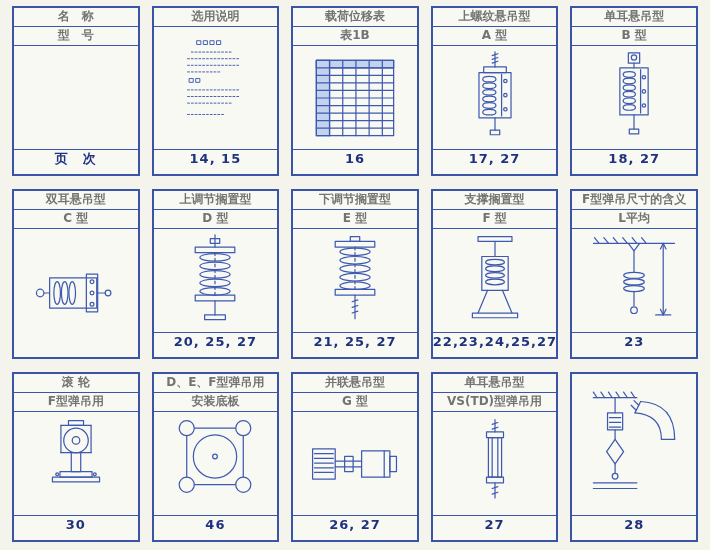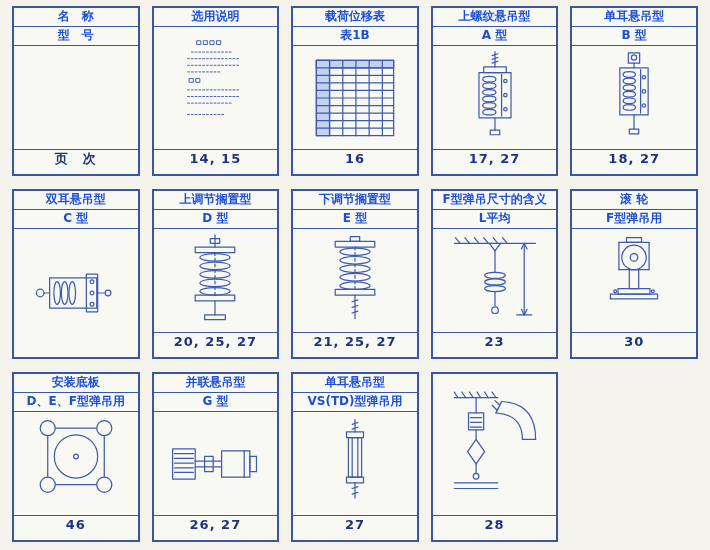--- a/index.html
+++ b/index.html
@@ -27,21 +27,21 @@
   }
   .hdr {
     border-bottom:1.5px solid #3a55a8;
     text-align:center;
     font-size:12px;
     font-weight:bold;
     height:19px;
     line-height:17px;
     white-space:nowrap;
     overflow:hidden;
-    color:#1d4ed8;
+    color:#737373;
   }
   .body {
     flex:1;
     display:flex;
     align-items:center;
     justify-content:center;
     overflow:hidden;
   }
   .ftr {
     border-top:1.5px solid #3a55a8;
@@ -238,20 +238,39 @@
         <rect x="34" y="61" width="42" height="6"></rect>
         <line x1="55" y1="67" x2="55" y2="92"></line>
         <line x1="52" y1="74" x2="58" y2="72"></line>
           <line x1="52" y1="80" x2="58" y2="78"></line>
           <line x1="52" y1="86" x2="58" y2="84"></line>
       </svg>
     </div>
     <div class="ftr">21, 25, 27</div>
   </div>
 
+  <div class="cell">
+    <div class="hdr">支撑搁置型</div>
+    <div class="hdr">F 型</div>
+    <div class="body">
+      <svg class="dwg" width="104" height="98" viewBox="0 0 110 104">
+        <rect x="37" y="5" width="36" height="5"></rect>
+        <line x1="55" y1="10" x2="55" y2="26"></line>
+        <rect x="41" y="26" width="28" height="36"></rect>
+        <ellipse cx="55" cy="32" rx="10" ry="3"></ellipse>
+          <ellipse cx="55" cy="39" rx="10" ry="3"></ellipse>
+        <ellipse cx="55" cy="46" rx="10" ry="3"></ellipse>
+          <ellipse cx="55" cy="53" rx="10" ry="3"></ellipse>
+        <line x1="47" y1="62" x2="37" y2="86"></line>
+        <line x1="63" y1="62" x2="73" y2="86"></line>
+        <rect x="31" y="86" width="48" height="5"></rect>
+      </svg>
+    </div>
+    <div class="ftr">22,23,24,25,27</div>
+  </div>
 
   <div class="cell">
     <div class="hdr">F型弹吊尺寸的含义</div>
     <div class="hdr">L平均</div>
     <div class="body">
       <svg class="dwg" width="104" height="98" viewBox="0 0 110 104">
         <line x1="12" y1="12" x2="98" y2="12"></line>
         <line x1="18" y1="12" x2="13" y2="6"></line>
           <line x1="28" y1="12" x2="23" y2="6"></line>
         <line x1="38" y1="12" x2="33" y2="6"></line>
@@ -290,22 +309,22 @@
         <rect x="38" y="60" width="34" height="6"></rect>
         <rect x="30" y="66" width="50" height="5"></rect>
         <circle cx="35" cy="63" r="1.5"></circle>
           <circle cx="75" cy="63" r="1.5"></circle>
       </svg>
     </div>
     <div class="ftr">30</div>
   </div>
 
   <div class="cell">
+    <div class="hdr">D、E、F型弹吊用</div>
     <div class="hdr">安装底板</div>
-    <div class="hdr">D、E、F型弹吊用</div>
     <div class="body">
       <svg class="dwg" width="104" height="98" viewBox="0 0 110 104">
         <rect x="25" y="14" width="60" height="60"></rect>
         <circle cx="25" cy="14" r="8" fill="#f9f9f3"></circle>
         <circle cx="85" cy="14" r="8" fill="#f9f9f3"></circle>
         <circle cx="25" cy="74" r="8" fill="#f9f9f3"></circle>
         <circle cx="85" cy="74" r="8" fill="#f9f9f3"></circle>
         <circle cx="55" cy="44" r="23"></circle>
         <circle cx="55" cy="44" r="2.5"></circle>
       </svg>

